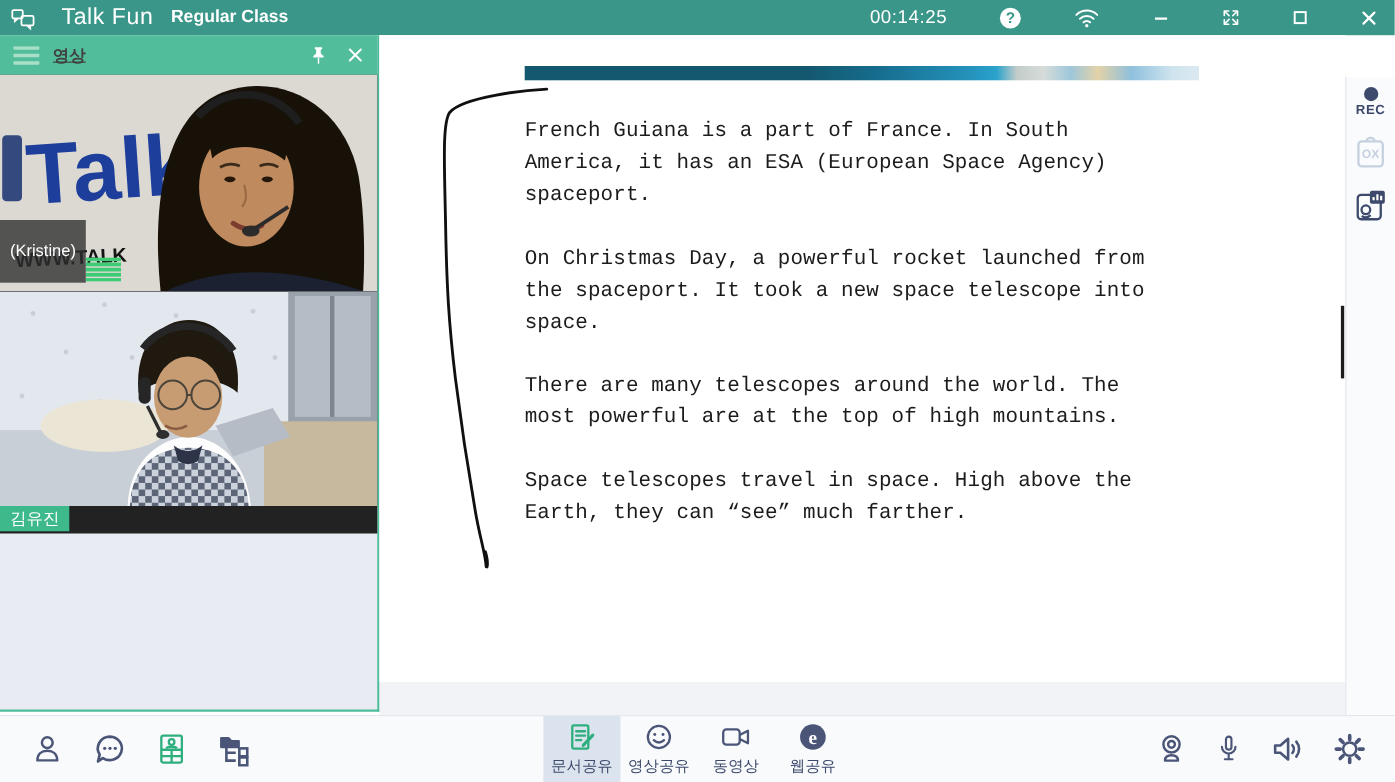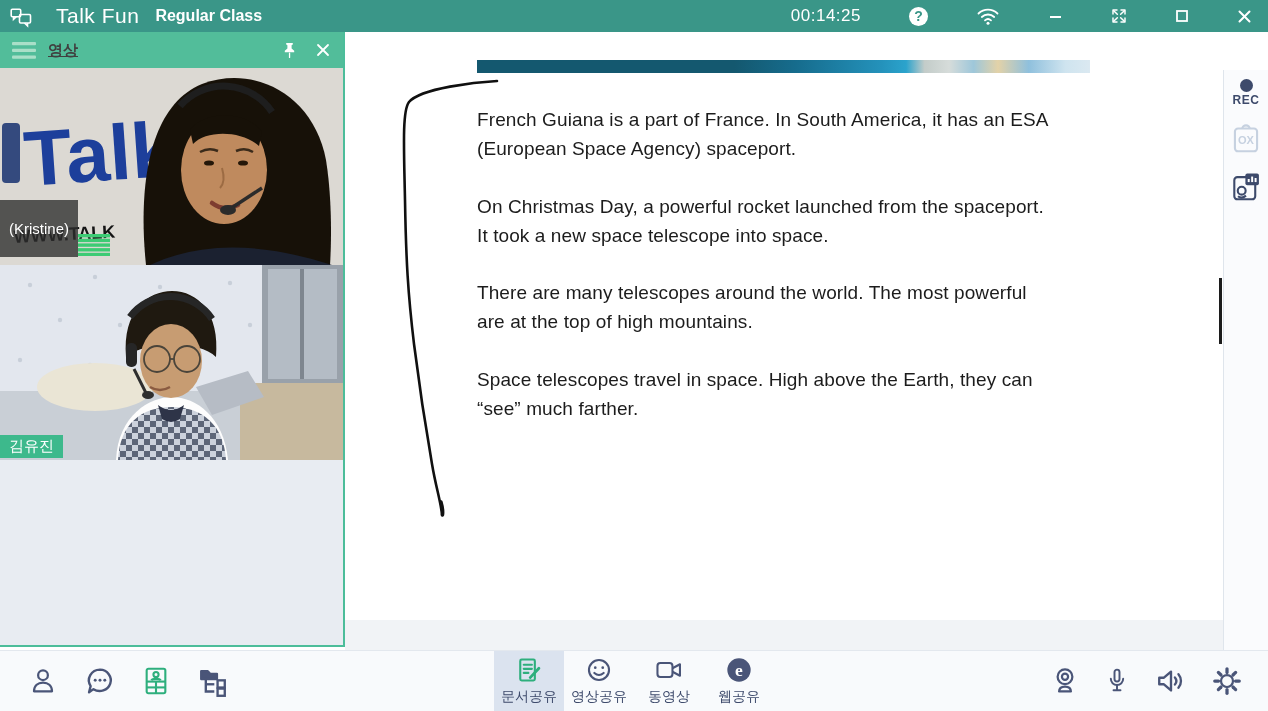--- a/index.html
+++ b/index.html
@@ -19,36 +19,36 @@
   .help-circle { width:19px; height:19px; border-radius:50%; background:#fff; color:#3a9688;
     font-size:14px; font-weight:700; display:flex; align-items:center; justify-content:center; }
 
   
   .video-panel { position:absolute; top:32px; left:0; width:345px; height:615px;
     border-right:2px solid #4cbd9a; border-bottom:2px solid #4cbd9a; background:#e8ecf2; }
   .panel-header { height:36px; background:#52bd9a; display:flex; align-items:center; padding:0 12px; }
   .panel-title { color:#404040; font-size:15px; font-weight:700; margin-left:12px;text-decoration:underline; }
   .ph-right { margin-left:auto; display:flex; align-items:center; gap:18px; }
   .video-feed { position:relative; width:343px; height:197px; overflow:hidden; background:#222; }
-  .video-feed.second { height:195px; }
+  .video-feed.second { height:220px; }
   .name-badge-dark { position:absolute; left:0; bottom:8px; background:rgba(45,45,45,.78);
     color:#fff; font-size:15px; padding:20px 9px; }
   .signal-bars { position:absolute; left:78px; bottom:9px; }
   .name-badge-green { position:absolute; left:0; bottom:2px; background:#3db98c;
     color:#fff; font-size:15px; padding:2px 9px; }
 
   
   .doc-area { position:absolute; left:345px; top:32px; width:878px; height:618px; background:#f1f3f6; }
   .doc-page { position:absolute; left:0; top:0; width:878px; height:588px; background:#fff; }
   .image-strip { position:absolute; left:132px; top:28px; width:613px; height:13px;
     background:linear-gradient(90deg,#14586f 0%,#14586f 42%,#166c8d 52%,#2492bb 66%,#2ba3cc 70%,
       #c3ccc9 73%,#d6dcda 77%,#9ec7da 81%,#e3d2a8 85%,#8fc0dd 90%,#cfe4ef 96%,#dbe9f1 100%); }
   .annotation-svg { position:absolute; left:0; top:0; pointer-events:none; }
   .doc-text { position:absolute; left:132px; top:73px; width:620px; font-size:19px;
-    line-height:29px; color:#1c1c1c; letter-spacing:.1px; }
+    line-height:29px; color:#1c1c1c; letter-spacing:.1px;font-family:Liberation Mono, monospace; }
   .doc-text p { margin:0 0 28.5px 0; max-width:578px; }
   .doc-text p:nth-child(1) { max-width:592px; }
   .doc-text p:nth-child(5) { max-width:548px; }
   .doc-scrollbar { position:absolute; right:1px; top:246px; width:3px; height:66px; background:#1c1c1c; }
 
   
   .right-sidebar { position:absolute; left:1223px; top:32px; width:45px; height:618px;
     background:#fafbfd; border-left:1px solid #dfe5ec; display:flex; flex-direction:column; align-items:center;margin-top:38px; }
   .rec-btn { margin-top:9px; text-align:center; color:#3d4a6b; cursor:pointer; }
   .rec-dot { width:13px; height:13px; border-radius:50%; background:#3d4a6b; margin:0 auto 1px auto; }

